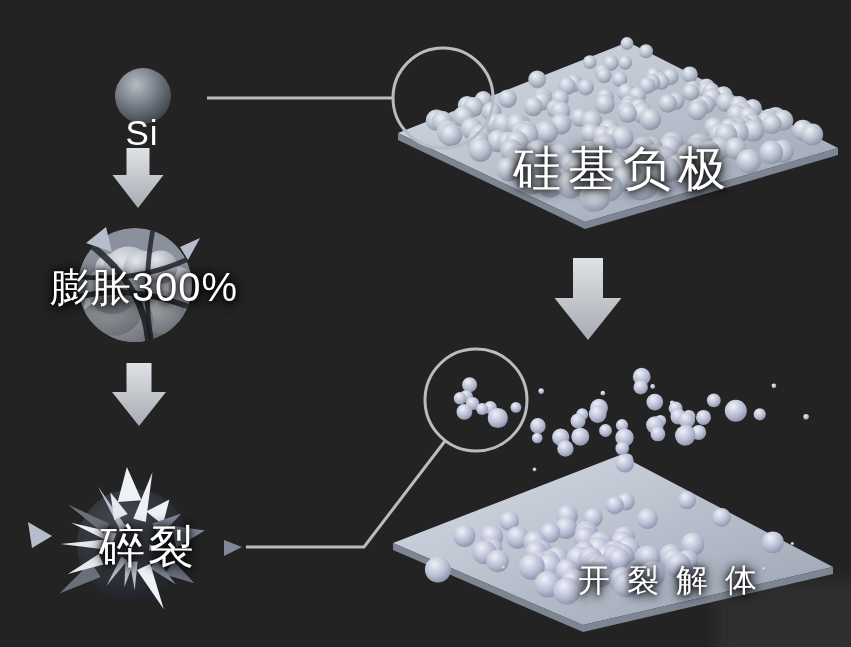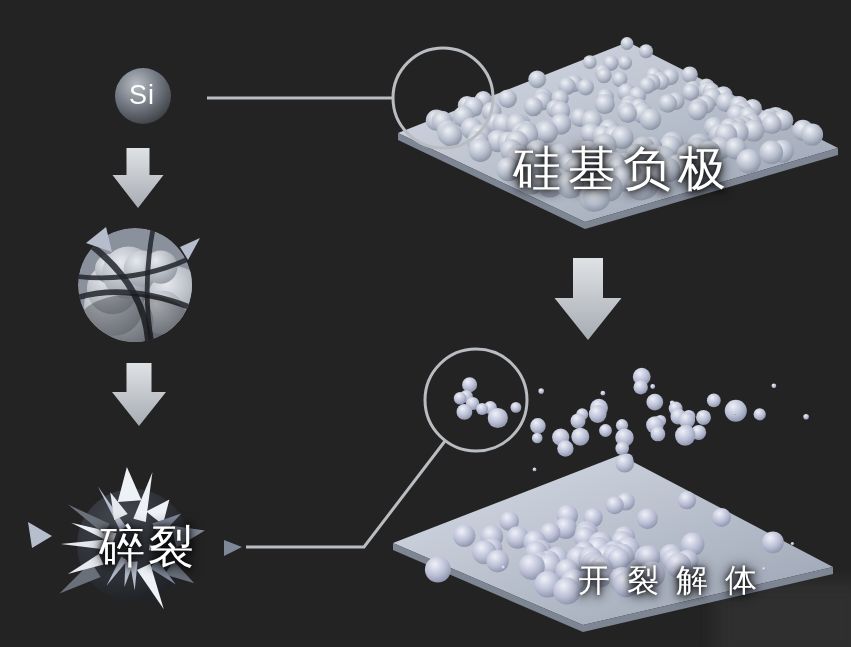--- a/index.html
+++ b/index.html
@@ -2,21 +2,21 @@
 <html><head>
 <meta charset="utf-8">
 <style>
   html,body{margin:0;padding:0;background:#232323;}
   .stage{position:relative;width:851px;height:647px;overflow:hidden;
          font-family:"Liberation Sans","DejaVu Sans",sans-serif;}
   .stage svg{position:absolute;left:0;top:0;}
   .label{position:absolute;transform:translate(-50%,-50%);color:#ffffff;white-space:nowrap;
          font-weight:500;
          text-shadow:0 0 14px rgba(0,0,0,.95),0 0 5px rgba(0,0,0,.8),0 3px 9px rgba(0,0,0,.75);}
-  .lbl-si{font-size:27px;font-weight:400;letter-spacing:1px;text-shadow:none;}
+  .lbl-si{font-size:35px;font-weight:400;letter-spacing:1px;text-shadow:none;margin-top:38px;}
   .lbl-expansion{font-size:40px;letter-spacing:1px;}
   .lbl-fracture{font-size:46px;letter-spacing:3px;}
   .lbl-anode{font-size:48px;letter-spacing:7px;}
   .lbl-disintegration{font-size:32px;letter-spacing:17px;}
 </style>
 </head>
 <body style="background: rgb(35, 35, 35);">
 
 <div class="stage" style="background: rgb(35, 35, 35);">
 
@@ -417,16 +417,17 @@
     <path d="M126.5,363 h25 v29 h14.5 L139,426 L112,392 h14.5 z" fill="url(#arrowGrad)"></path>
     <path d="M573,258 h30 v40 h18.5 L588,340 L554.5,298 h18.5 z" fill="url(#arrowGrad)"></path>
 
     <line x1="207" y1="98" x2="394" y2="98" stroke-width="3" stroke="#b9bdc2"></line>
     <circle cx="443" cy="98" r="50" fill="none" stroke-width="3" stroke="#b9bdc2"></circle>
     <polyline points="246,547 364,547 445,441" fill="none" stroke-width="3" stroke="#b9bdc2"></polyline>
     <circle cx="476" cy="400" r="51" fill="none" stroke-width="3" stroke="#b9bdc2"></circle>
   </svg>
 
   <div class="label lbl-si" style="left:142px;top:95px">Si</div>
+  <div class="label lbl-expansion" style="left:144px;top:287px">膨胀300%</div>
   <div class="label lbl-fracture" style="left:148px;top:547px">碎裂</div>
   <div class="label lbl-anode" style="left:623px;top:169px">硅基负极</div>
   <div class="label lbl-disintegration" style="left:676px;top:581px">开裂解体</div>
 </div>
 
 </body></html>

